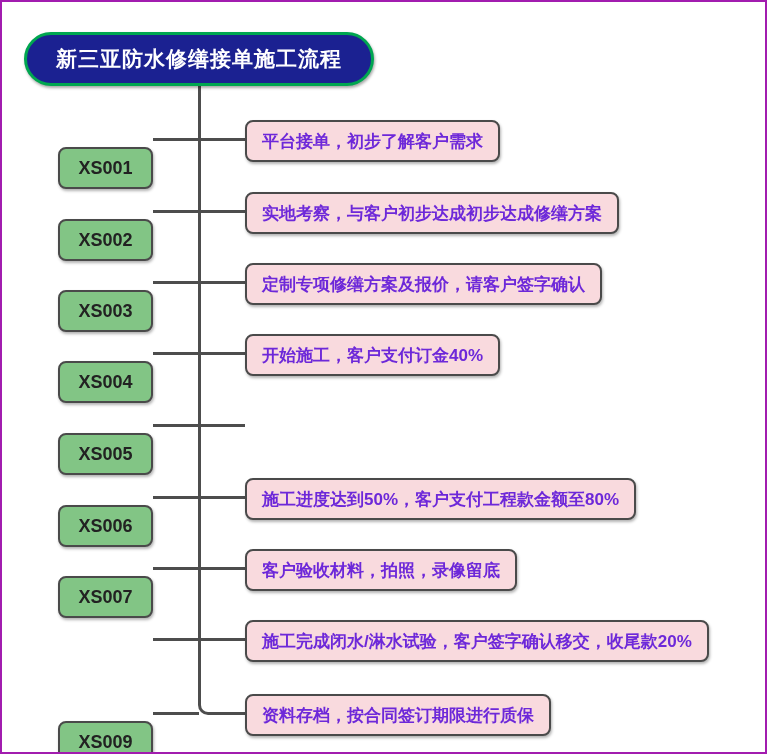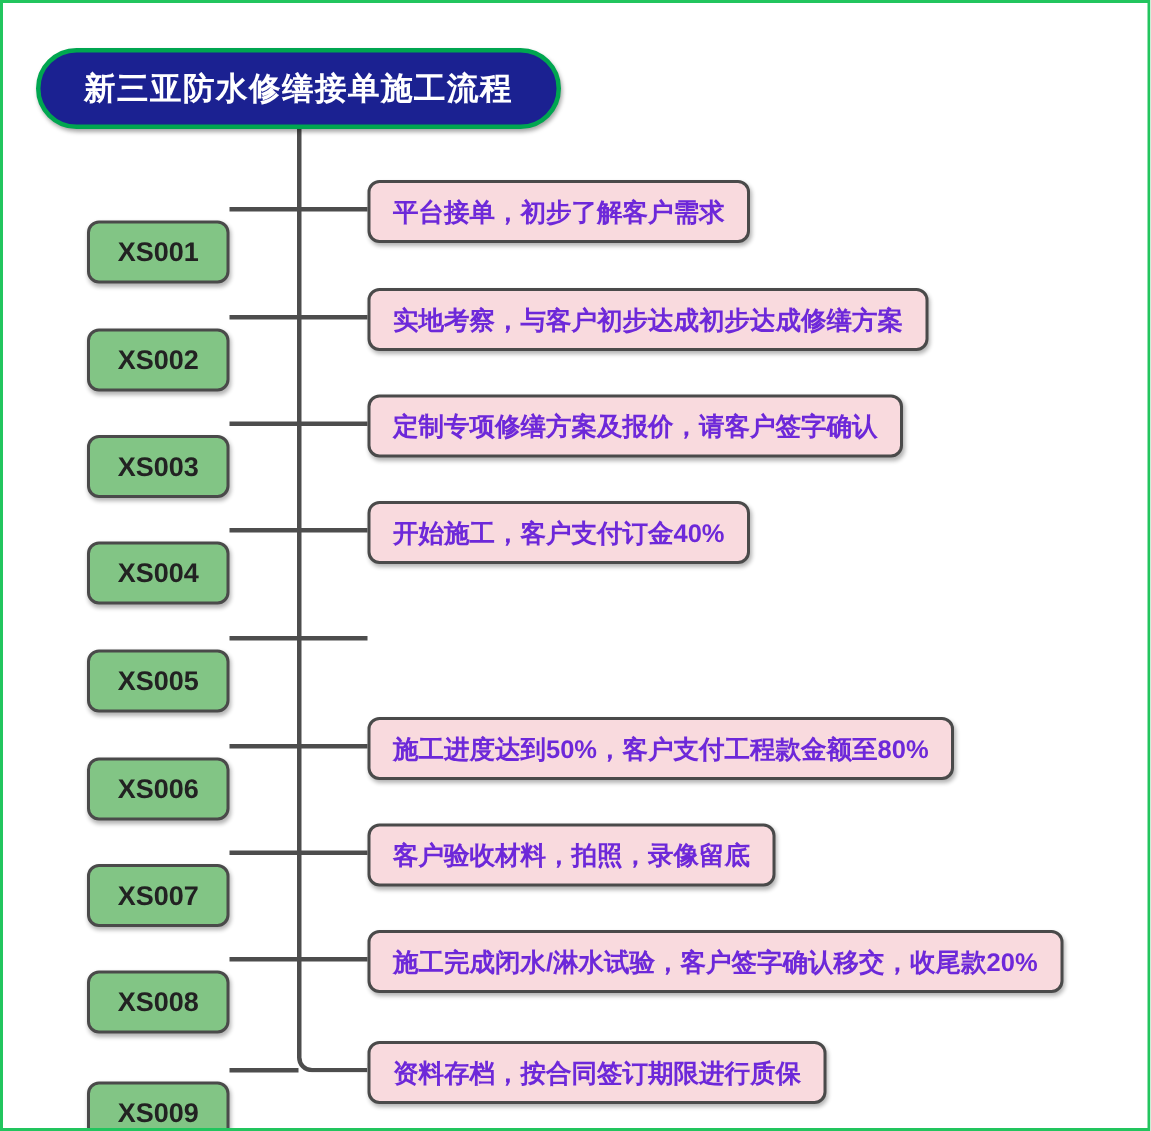--- a/index.html
+++ b/index.html
@@ -1,21 +1,21 @@
 <!DOCTYPE html>
 <html><head>
 <meta charset="utf-8">
 <style>
   html, body { margin: 0; padding: 0; background: #fff; }
   .canvas {
     position: relative;
     width: 767px;
     height: 754px;
     background: #ffffff;
-    border: 2px solid #22c55e;
+    border: 2px solid #a21caf;
     box-sizing: border-box;
     font-family: "Liberation Sans", sans-serif;
     overflow: hidden;
   }
 
   
   .title-pill {
     position: absolute;
     left: 22px;
     top: 30px;
@@ -190,23 +190,20 @@
     <div class="step-box">
       <span>XS007</span>
     </div>
     <div class="desc-box">
       <span>客户验收材料，拍照，录像留底</span>
     </div>
   </div>
 
   <div class="row" style="top:618px">
     <div class="connector"></div>
-    <div class="step-box">
-      <span>XS008</span>
-    </div>
     <div class="desc-box">
       <span>施工完成闭水/淋水试验，客户签字确认移交，收尾款20%</span>
     </div>
   </div>
 
   <div class="row last" style="top:692px">
     <div class="connector"></div>
     <div class="step-box">
       <span>XS009</span>
     </div>

